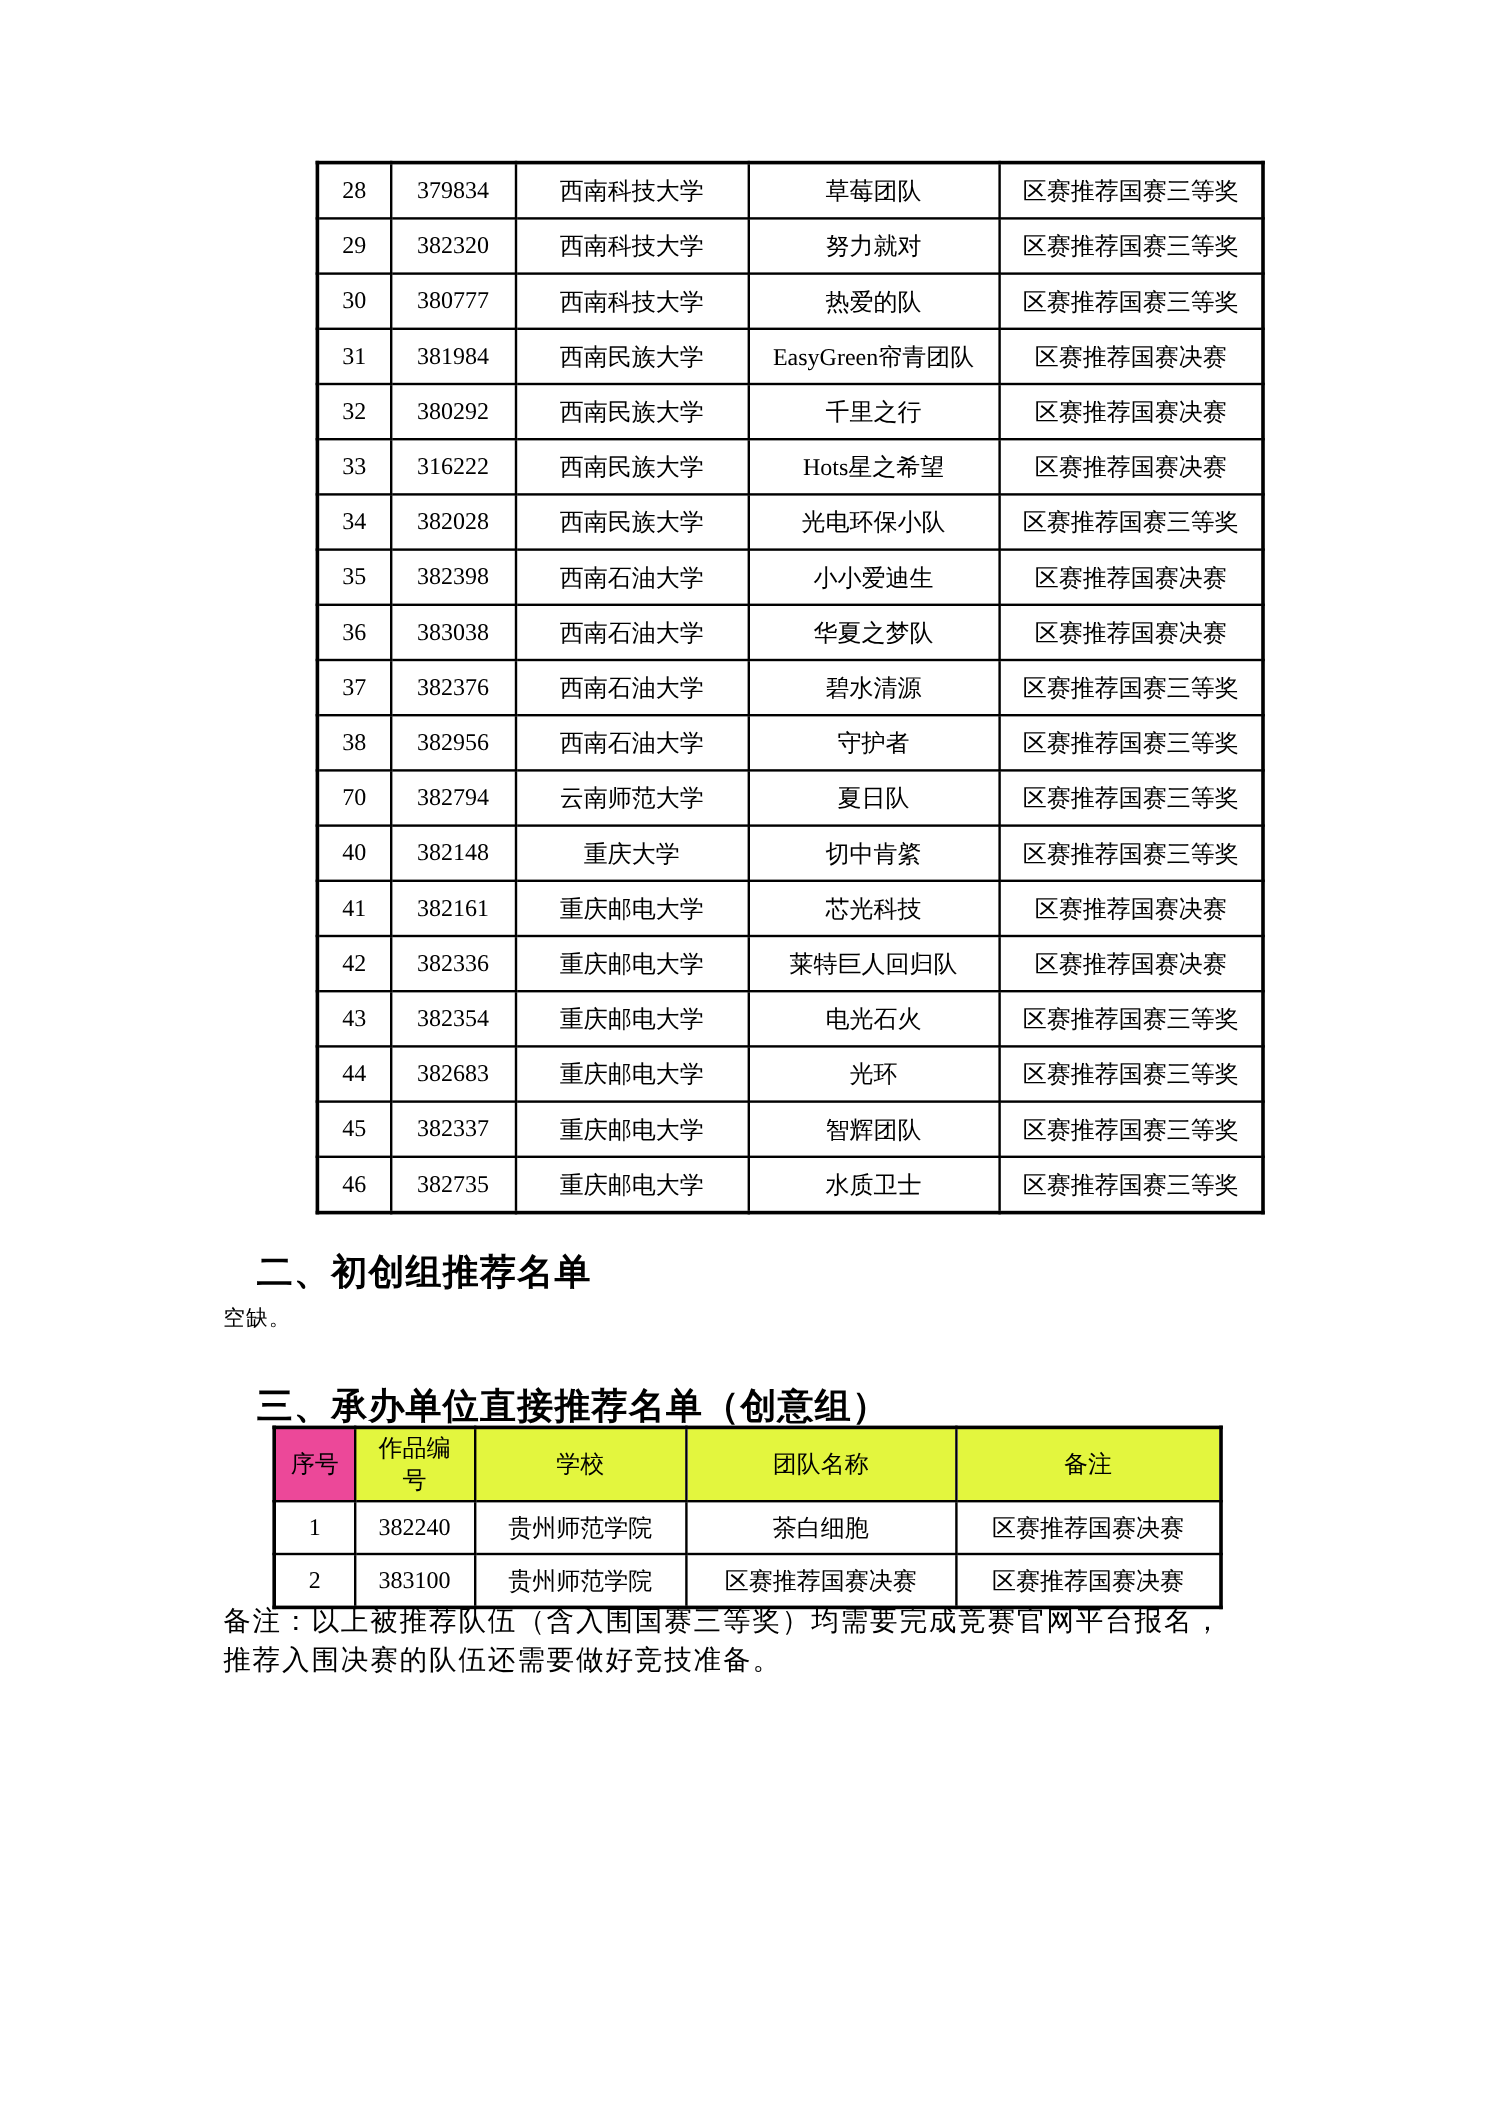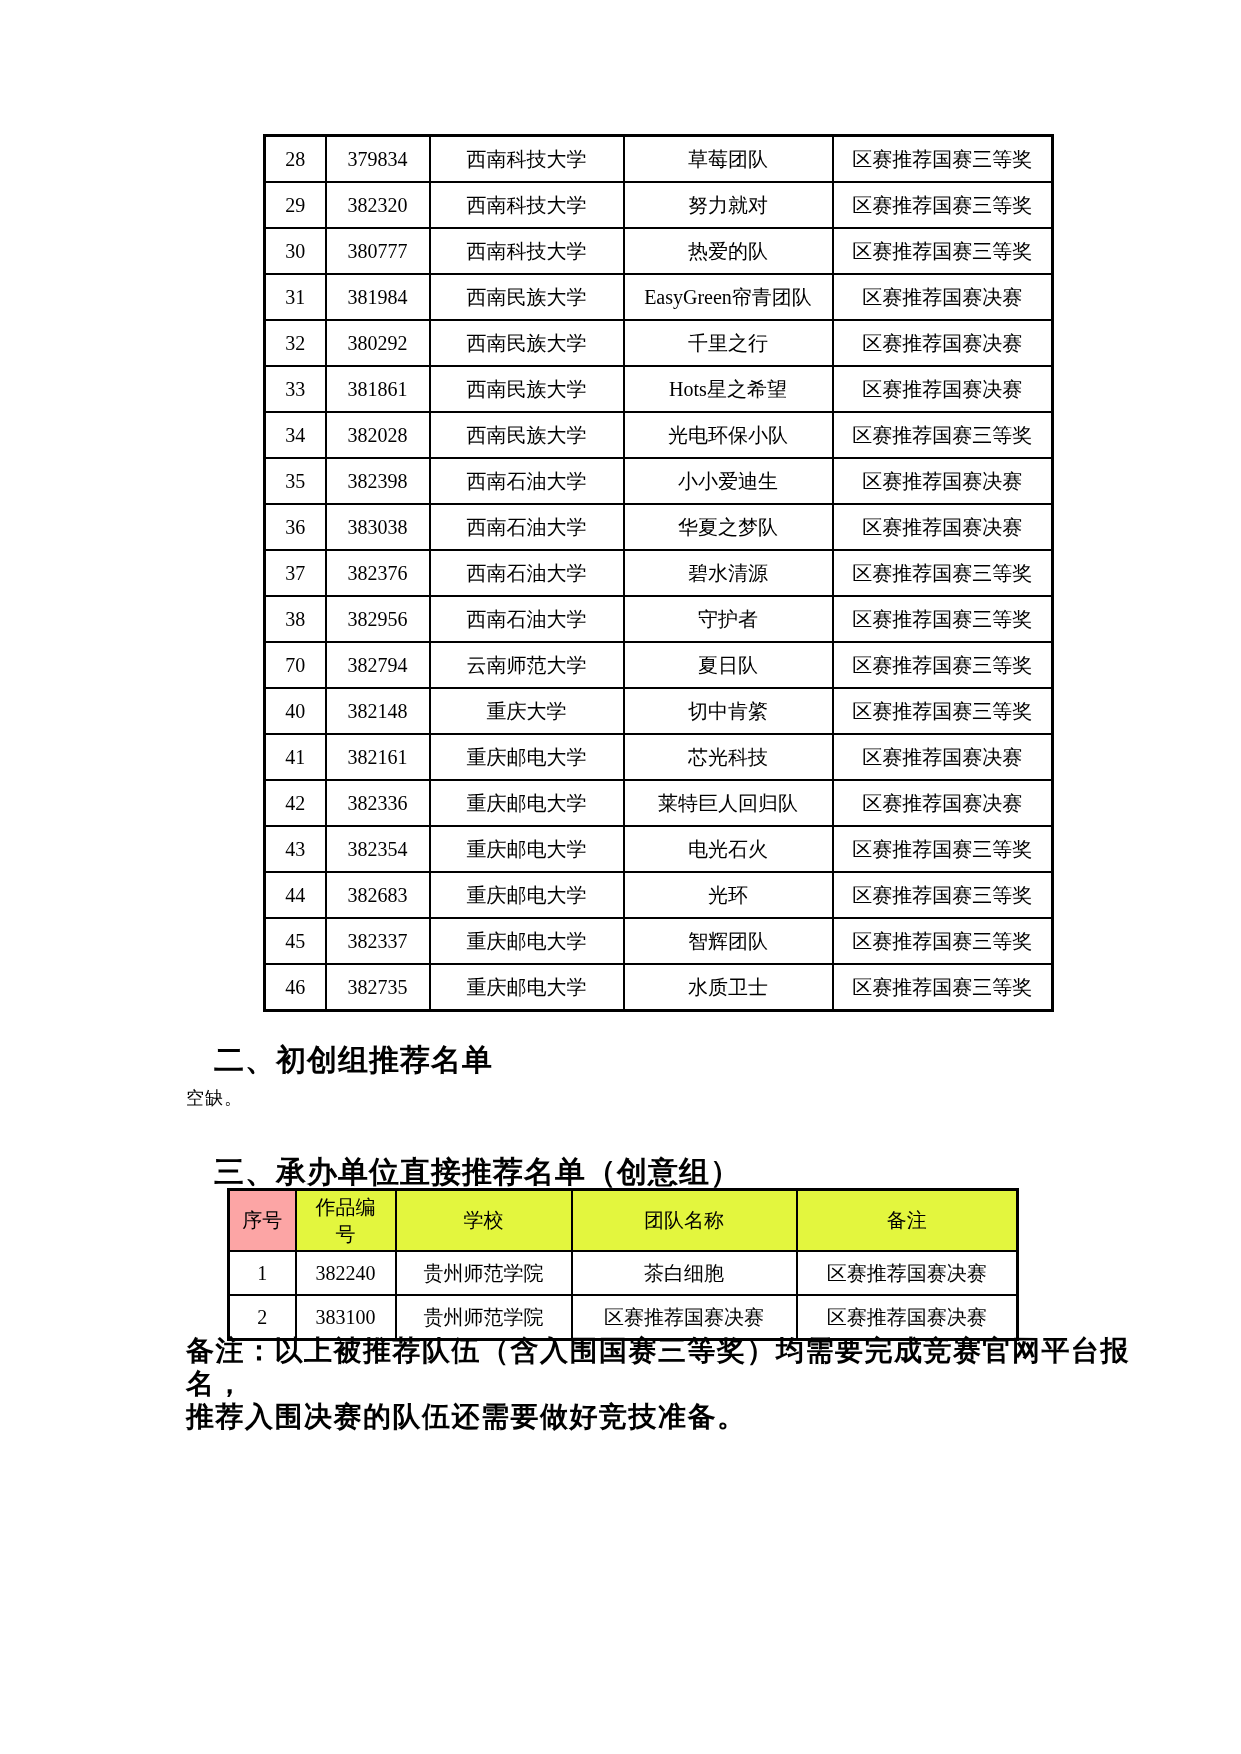--- a/index.html
+++ b/index.html
@@ -40,22 +40,22 @@
     margin-left:28px;
   }
   .sec-body{
     position:absolute;
     font-size:18px;
     letter-spacing:1px;
     white-space:nowrap;
   }
   .remark{
     position:absolute;
-    font-size:28px;
-    font-weight:bold;
+    font-size:23px;
+    font-weight:normal;
     letter-spacing:1.5px;
     line-height:33px;
     width:960px;
   }
 </style>
 </head>
 <body>
 
 <div class="page">
 
@@ -98,21 +98,21 @@
         </tr>
         <tr>
           <td>32</td>
           <td>380292</td>
           <td>西南民族大学</td>
           <td>千里之行</td>
           <td>区赛推荐国赛决赛</td>
         </tr>
         <tr>
           <td>33</td>
-          <td>381861</td>
+          <td>316222</td>
           <td>西南民族大学</td>
           <td>Hots星之希望</td>
           <td>区赛推荐国赛决赛</td>
         </tr>
         <tr>
           <td>34</td>
           <td>382028</td>
           <td>西南民族大学</td>
           <td>光电环保小队</td>
           <td>区赛推荐国赛三等奖</td>
@@ -213,21 +213,21 @@
   <table class="tbl direct" style="left:227px;top:1188px;width:789px;">
     <colgroup>
       <col style="width:67px">
       <col style="width:100px">
       <col style="width:176px">
       <col style="width:225px">
       <col style="width:221px">
     </colgroup>
     <thead>
       <tr class="yellow">
-        <th style="background: #fca5a5; text-align: center;"><span>序号</span></th>
+        <th style="background: #ec4899; text-align: center;"><span>序号</span></th>
         <th style="background: rgb(227, 246, 62);"><span class="wrap-narrow">作品编号</span></th>
         <th style="background: rgb(227, 246, 62);"><span>学校</span></th>
         <th style="background: rgb(227, 246, 62);"><span>团队名称</span></th>
         <th style="background: rgb(227, 246, 62);"><span>备注</span></th>
       </tr>
     </thead>
     <tbody>
         <tr>
           <td>1</td>
           <td>382240</td>

